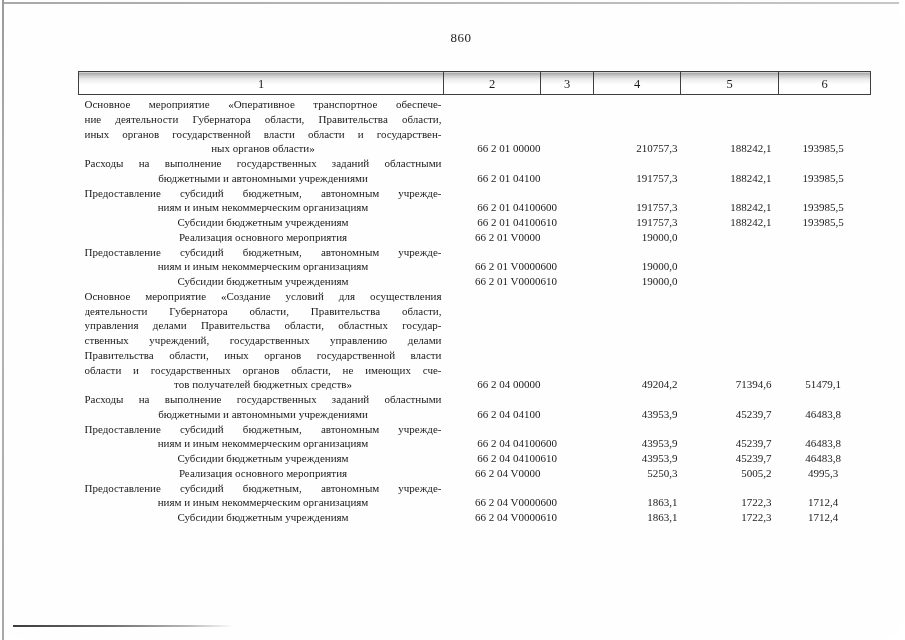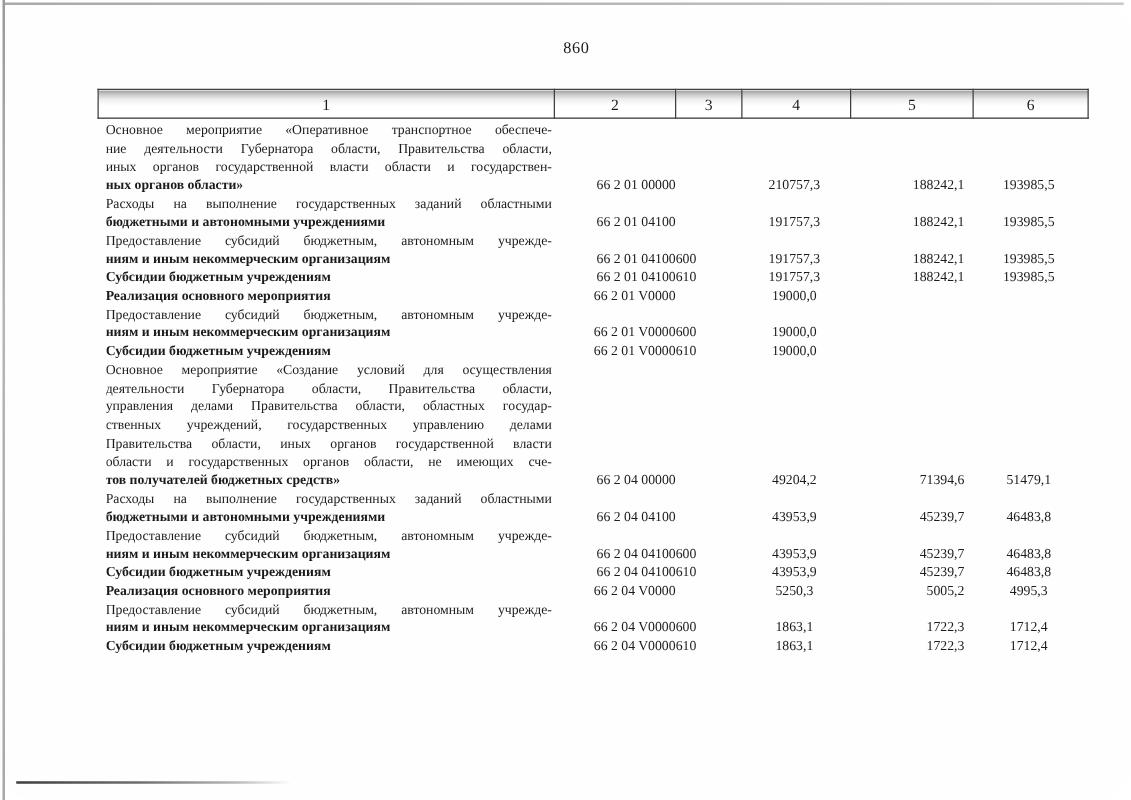--- a/index.html
+++ b/index.html
@@ -53,26 +53,26 @@
     background:linear-gradient(180deg,#9f9f9f 0%,#c9c9c9 14%,#eeeeee 32%,#ffffff 55%);
   }
   tbody{font-size:11px;}
   tbody td{
     padding:0;vertical-align:bottom;
     line-height:14.75px;
   }
   tbody tr td.c1{padding:0 2px 0 6px;}
   tbody tr td.c2{padding-left:12px;text-align:right;white-space:nowrap;}
   tbody tr td.c3{}
-  tbody tr td.c4{text-align:center;padding-right:3px;}
+  tbody tr td.c4{text-align:right;padding-right:3px;}
   tbody tr td.c5{text-align:right;padding-right:7px;}
   tbody tr td.c6{text-align:center;padding-right:3px;}
   .line{height:14.75px;overflow:hidden;}
   .jl{text-align:justify;text-align-last:justify;}
-  .ll{text-align:left;font-weight:bold;}
+  .ll{text-align:center;}
   tbody .spacer-row td{height:2px;line-height:2px;}
 </style>
 </head>
 <body>
 
 <div class="page">
   <div class="edge-top"></div>
   <div class="edge-left"></div>
   <div class="page-number">860</div>
 

